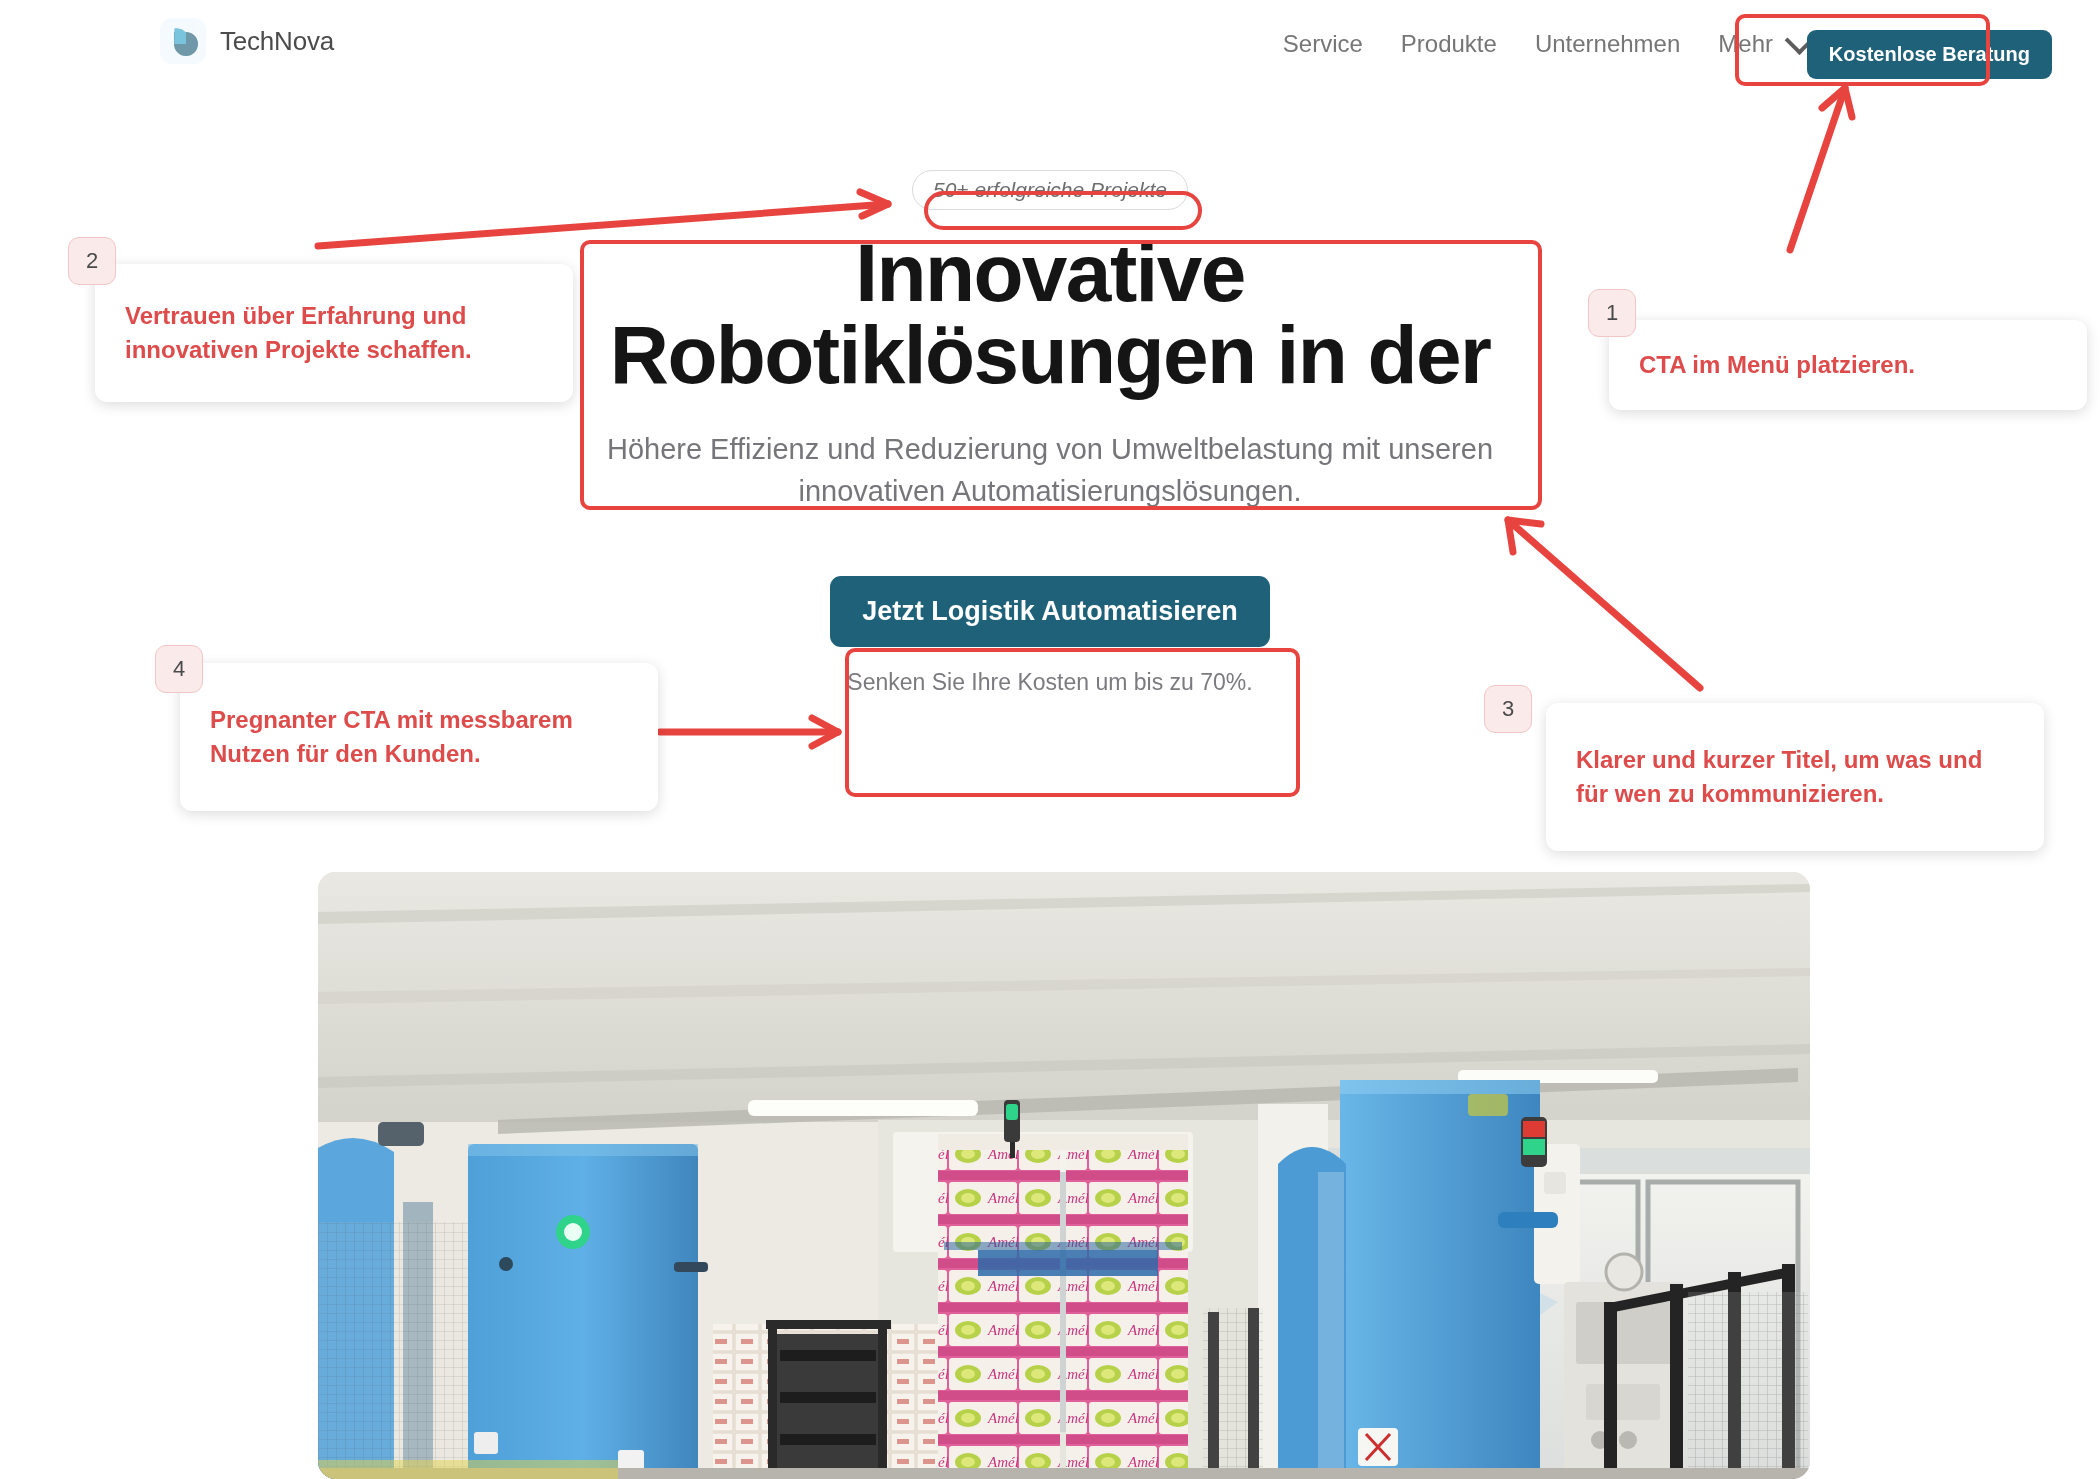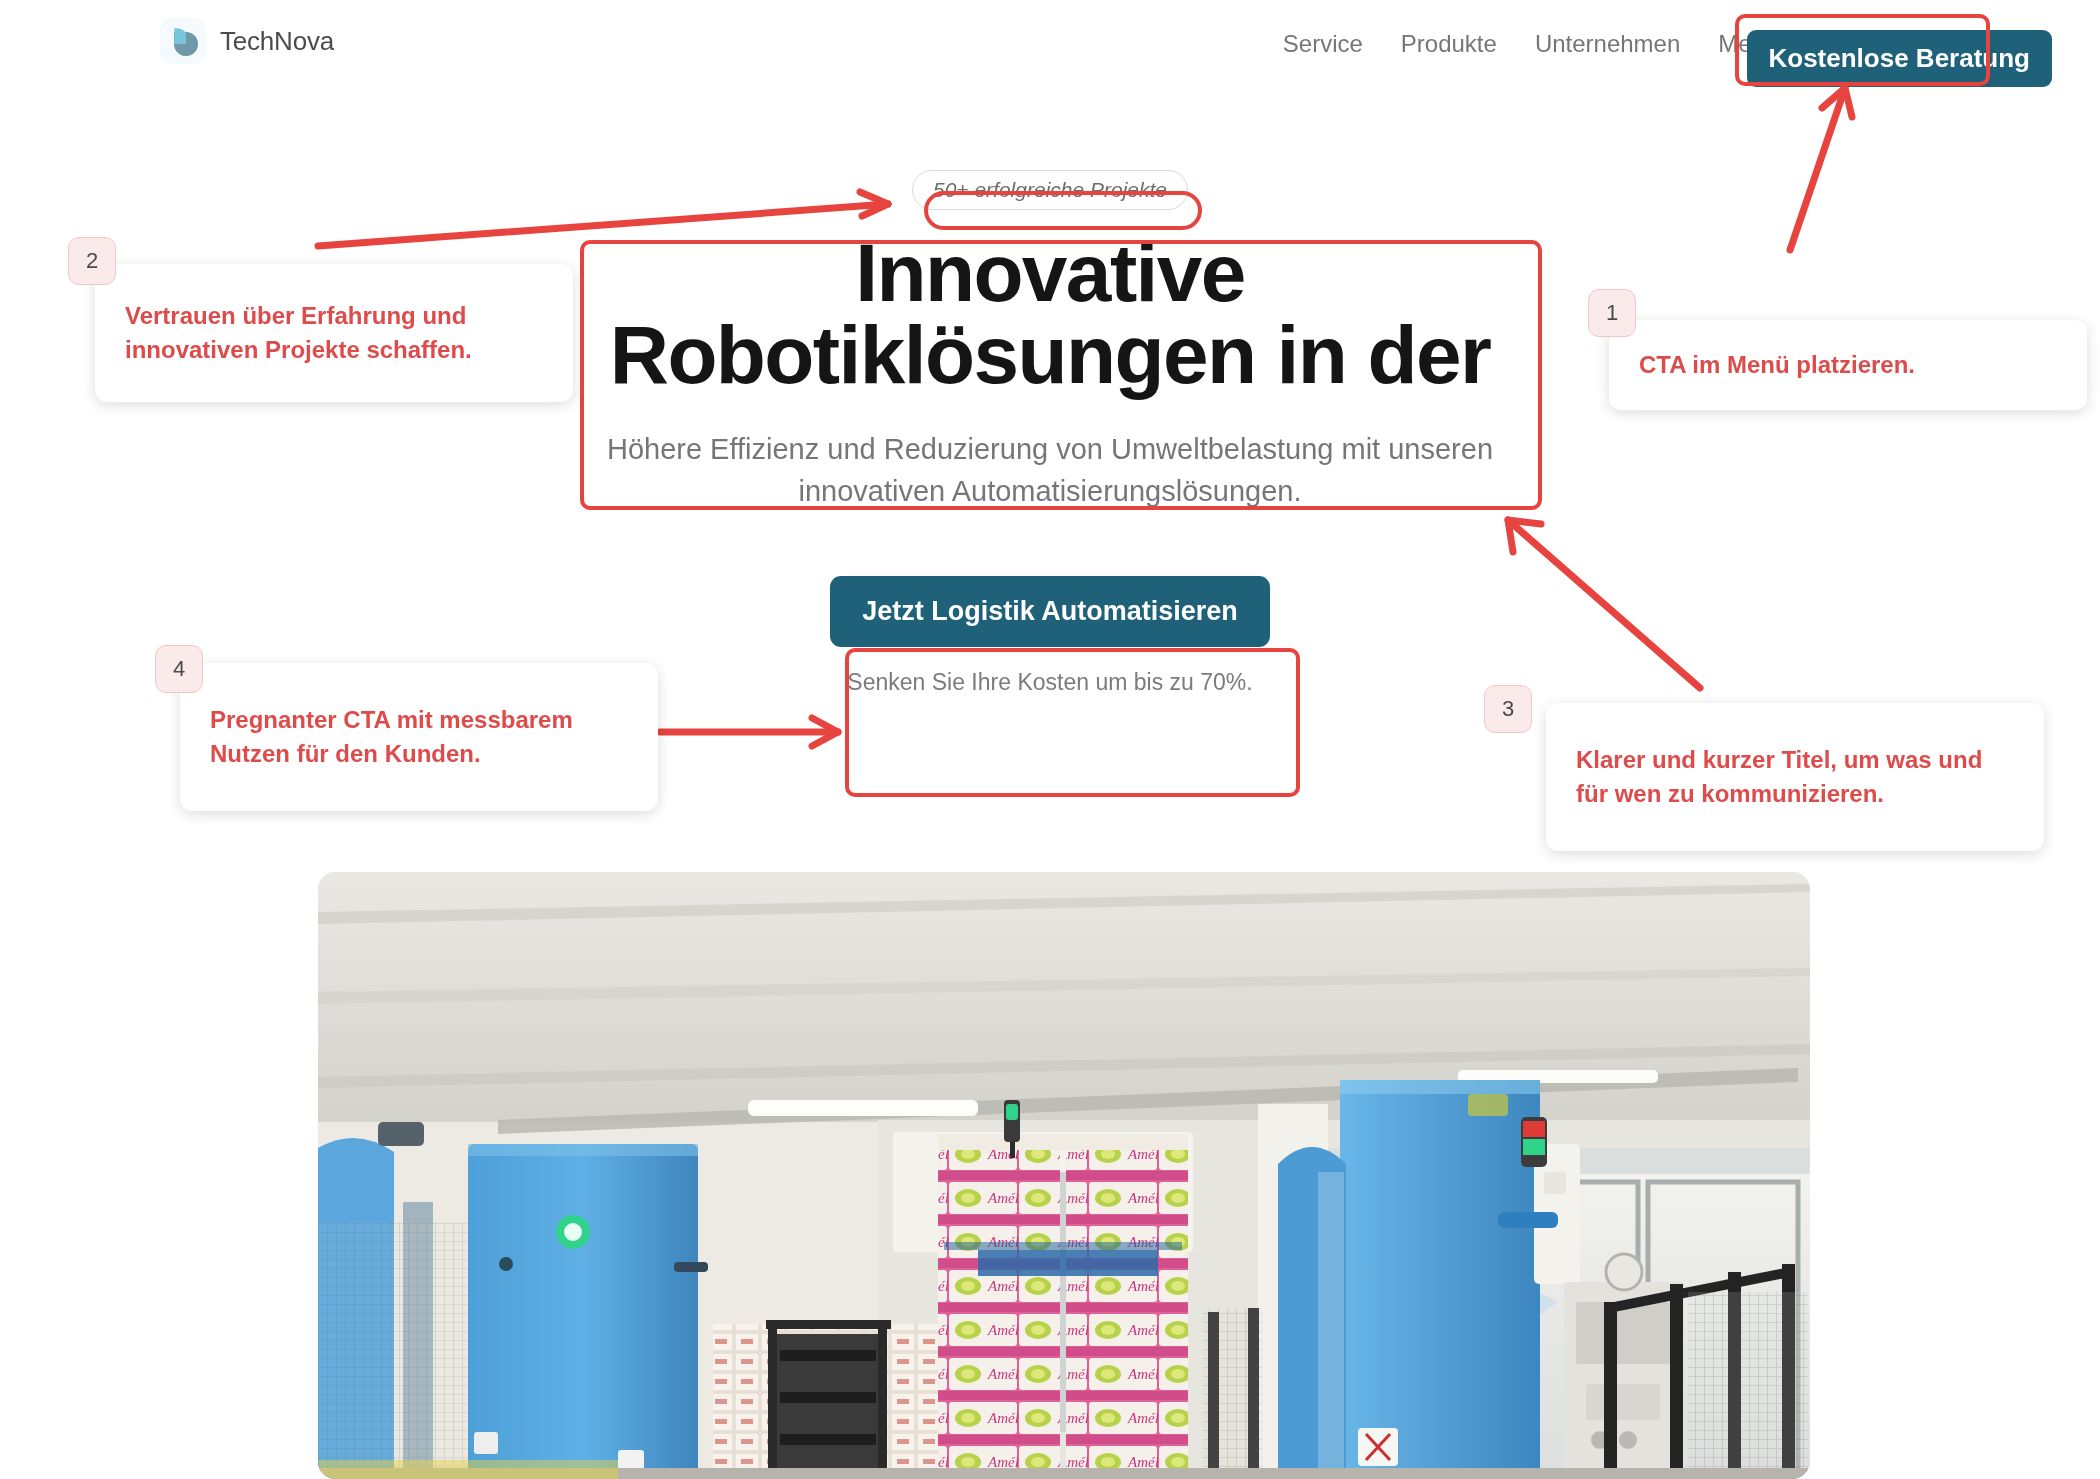--- a/index.html
+++ b/index.html
@@ -80,21 +80,21 @@
     border-right: 4px solid #5d5d5d;
     border-bottom: 4px solid #5d5d5d;
     transform: rotate(45deg) translate(-3px,-3px);
   }
   .header-cta {
     position: absolute;
     right: 48px;
     top: 30px;
     background: #1f6178;
     color: #ffffff;
-    font-size: 26px;
+    font-size: 20px;
     font-weight: 700;
     border: none;
     border-radius: 9px;
     padding: 13px 22px;
     cursor: pointer;
     white-space: nowrap;
     font-family: "Liberation Sans", sans-serif;
   }
 
   

